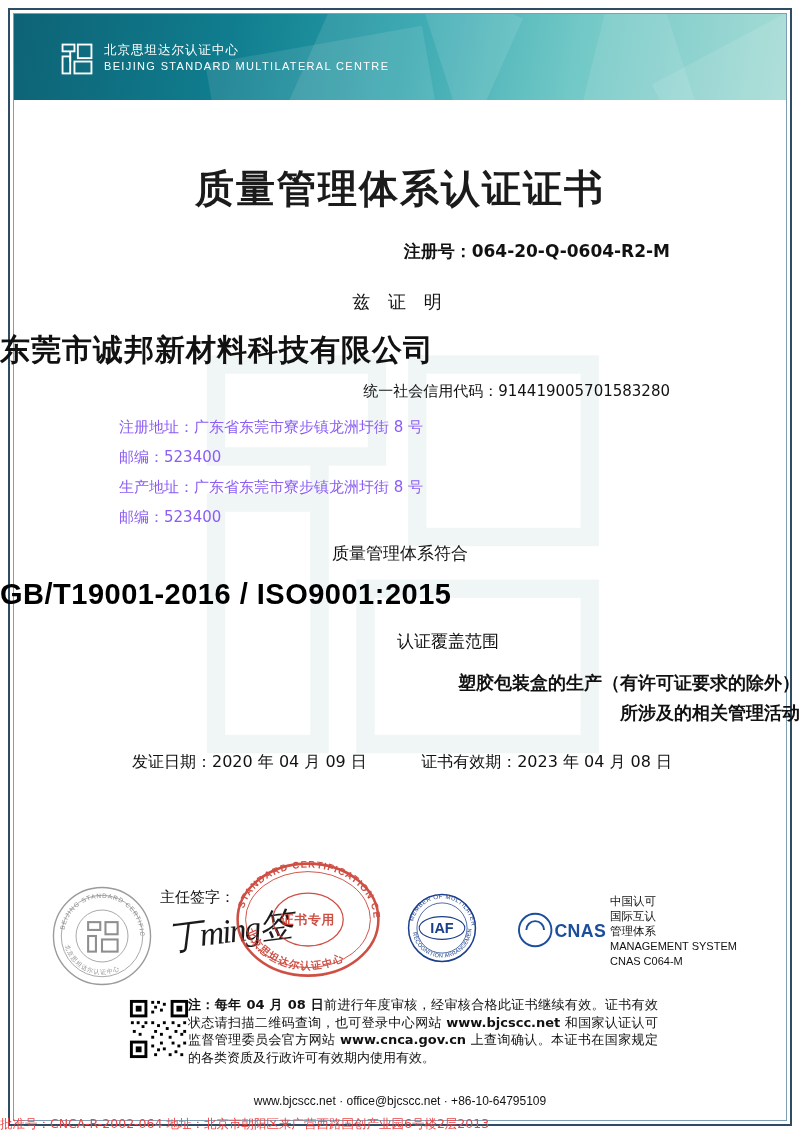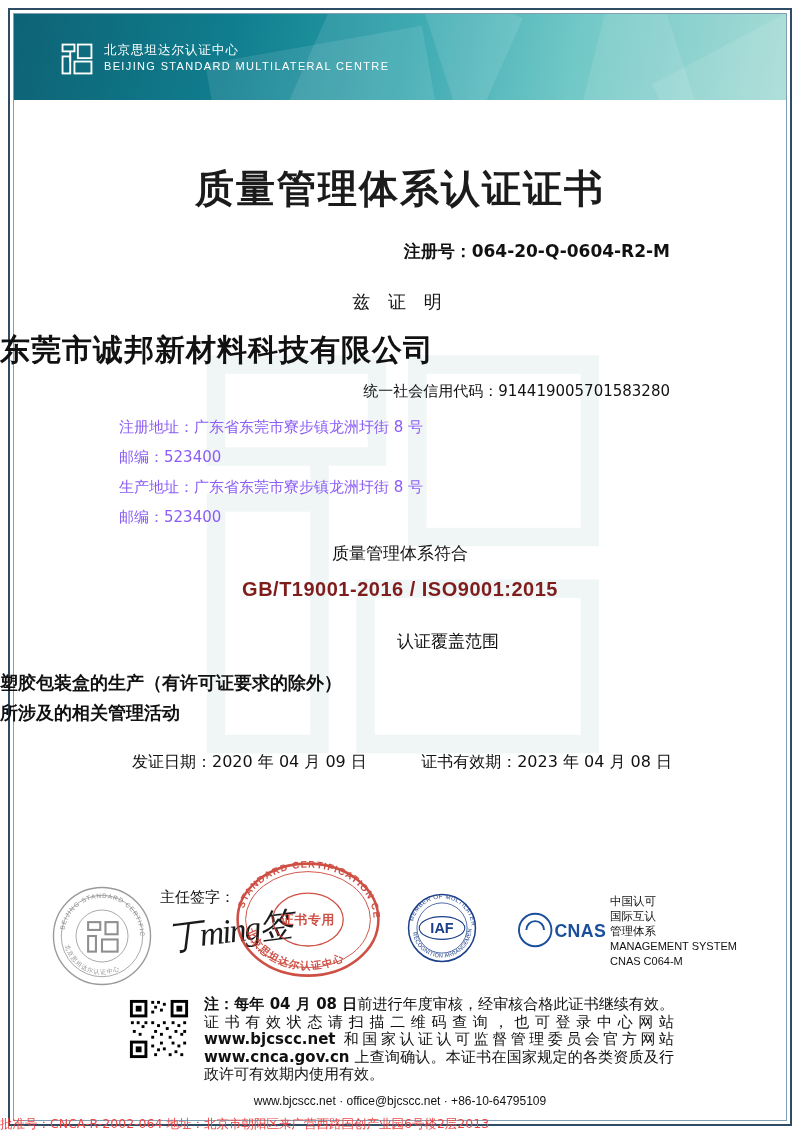--- a/index.html
+++ b/index.html
@@ -171,44 +171,43 @@
     text-align: center;
     font-family: "DejaVu Sans", sans-serif;
     font-size: 17px;
     color: #111;
   }
   .std-name {
     position: absolute;
     left: 0;
     top: 578px;
     width: 800px;
-    text-align: center;
     font-family: "Liberation Sans", sans-serif;
     font-weight: bold;
-    font-size: 20px;
+    font-size: 29px;
     letter-spacing: 0.5px;
-    color: #7f1d1d;
+    color: #000000;
   }
   .scope-title {
     position: absolute;
     left: 0;
     top: 630px;
     width: 800px;
     text-align: center;
     font-family: "DejaVu Sans", sans-serif;
     font-size: 17px;
     color: #111;
     padding-left: 48px;
   }
   .scope-body {
     position: absolute;
     left: 0;
     top: 668px;
     width: 800px;
-    text-align: left;
+    text-align: right;
     font-family: "DejaVu Sans", sans-serif;
     font-weight: bold;
     font-size: 18px;
     line-height: 30px;
     color: #111;
   }
 
   .dates {
     position: absolute;
     left: 132px;
@@ -292,25 +291,25 @@
   
   .qr {
     position: absolute;
     left: 128px;
     top: 998px;
     width: 62px;
     height: 62px;
   }
   .note {
     position: absolute;
-    left: 204px;
+    left: 188px;
     top: 996px;
     width: 470px;
     font-family: "DejaVu Sans", sans-serif;
-    font-size: 15px;
+    font-size: 13px;
     line-height: 17.5px;
     color: #111;
     text-align: justify;
   }
   .note b { font-weight: bold; }
 
   .approval {
     position: absolute;
     left: 0;
     top: 1072px;

